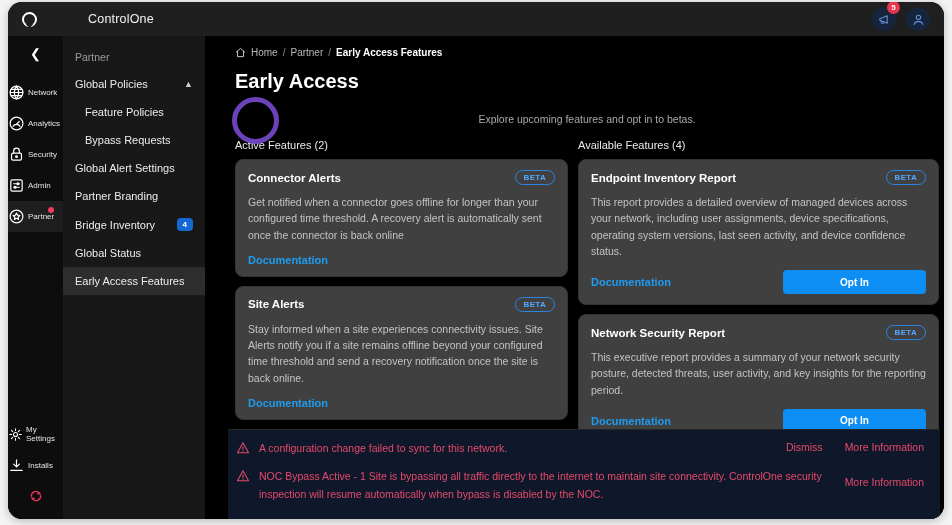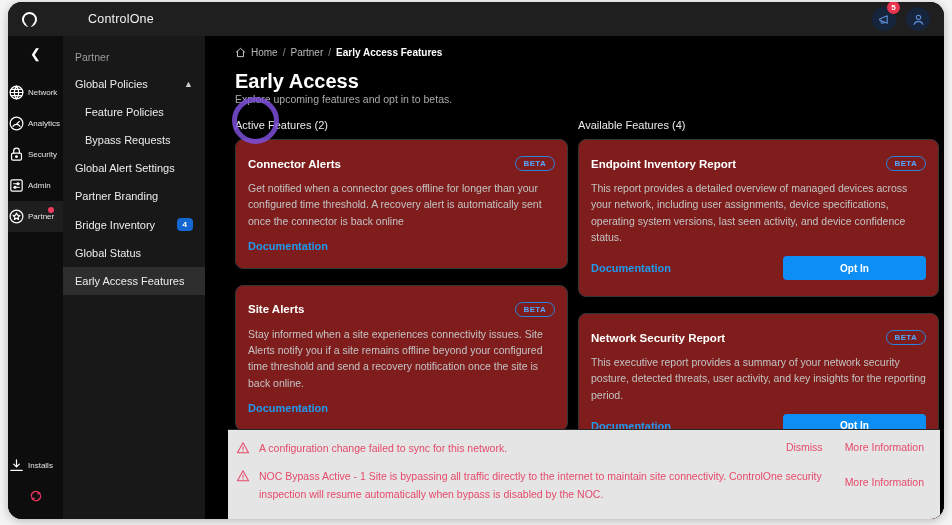--- a/index.html
+++ b/index.html
@@ -52,42 +52,42 @@
   .count-badge { background:#1567d2; color:#fff; font-size:8px; font-weight:bold; border-radius:4px; padding:2px 6px; }
 
   
   .main { flex:1; background:#000; position:relative; padding:6px 5px 0 30px; overflow:hidden; min-width:0; }
   .breadcrumb { display:flex; align-items:flex-end; gap:5px; font-size:10px; color:#b9b9b9; padding:5px 0 4px; }
   .breadcrumb svg { width:11px; height:11px; stroke:#d6d6d6; }
   .crumb { cursor:pointer; }
   .crumb.current { color:#fff; font-weight:bold; cursor:default; }
   .crumb-sep { color:#8a8a8a; }
   .page-title { color:#fff; font-size:20px; font-weight:bold; margin-top:8px; }
-  .page-sub { color:#a9a9a9; font-size:10.5px; margin-top:0; }
+  .page-sub { color:#a9a9a9; font-size:10.5px; margin-top:20px;text-align:center; }
 
   .columns { display:grid; grid-template-columns:333px 1fr; gap:10px; margin-top:14px; }
   .col-header { color:#eaeaea; font-size:11px; margin-bottom:8px; }
-  .card { background:#7f1d1d; border:1px solid #343434; border-radius:8px; padding:16px 12px; margin-bottom:16px; }
+  .card { background:#404040; border:1px solid #343434; border-radius:8px; padding:10px 12px; margin-bottom:9px; }
   .card-head { display:flex; align-items:center; justify-content:space-between; gap:8px; }
   .card-title { color:#fff; font-size:11.5px; font-weight:bold; }
   .badges { display:flex; gap:6px; }
   .pill { font-size:8px; font-weight:bold; border-radius:999px; padding:2px 8px; letter-spacing:.3px; background:transparent; }
   .pill.beta { border:1px solid #2b85e0; color:#54a8ff; }
   .card-desc { color:#c3c3c3; font-size:10.5px; line-height:1.55; margin-top:9px; }
   .card-foot { display:flex; align-items:center; justify-content:space-between; margin-top:11px; }
   .doc-link { color:#1e9bf0; font-size:11px; font-weight:bold; cursor:pointer; }
   .optin-btn { background:#0d8ef5; color:#fff; border:none; font-size:10px; font-weight:bold;
                width:143px; height:24px; border-radius:4px; cursor:pointer; font-family:inherit; }
 
   
   .click-ring { position:absolute; left:27px; top:61px; width:47px; height:47px; border:5px solid #7c4ddb;
                 border-radius:50%; opacity:.85; pointer-events:none; z-index:6; }
 
   
-  .alerts { position:absolute; left:23px; right:4px; bottom:0; background:#e5e5e5; border-top:1px solid #262626;
+  .alerts { position:absolute; left:23px; right:4px; bottom:0; background:#0f172a; border-top:1px solid #262626;
             padding:5px 8px 10px; z-index:5; }
   .alert-row { display:flex; align-items:flex-start; gap:9px; padding:5px 0; }
   .alert-row svg { width:14px; height:14px; stroke:#e64a6a; flex:0 0 auto; margin-top:1px; }
   .alert-text { color:#e64a6a; font-size:10.5px; line-height:1.7; flex:1; }
   .alert-actions { display:flex; gap:22px; flex:0 0 auto; padding:1px 8px 0 0; align-items:center; }
   .alert-link { color:#e64a6a; font-size:10.5px; cursor:pointer; white-space:nowrap;text-align:center; }
 </style>
 </head>
 <body>
 
@@ -154,20 +154,27 @@
         <div class="rail-dot"></div>
         <svg viewBox="0 0 24 24" fill="none" stroke-width="1.7" stroke-linejoin="round">
             <circle cx="12" cy="12" r="9"></circle>
             <path d="M12 7.2l1.45 2.95 3.25.47-2.35 2.3.55 3.23L12 14.6l-2.9 1.55.55-3.23-2.35-2.3 3.25-.47z"></path>
           </svg>
         <span class="rlabel">Partner</span>
       </div>
 
       <div class="rail-spacer"></div>
 
+      <div class="rail-item">
+        <svg viewBox="0 0 24 24" fill="none" stroke-width="1.7" stroke-linecap="round">
+            <circle cx="12" cy="12" r="3.2"></circle>
+            <path d="M12 2.8v3M12 18.2v3M2.8 12h3M18.2 12h3M5.5 5.5l2.1 2.1M16.4 16.4l2.1 2.1M18.5 5.5l-2.1 2.1M7.6 16.4l-2.1 2.1"></path>
+          </svg>
+        <span class="rlabel">My Settings</span>
+      </div>
       <div class="rail-item">
         <svg viewBox="0 0 24 24" fill="none" stroke-width="1.7" stroke-linecap="round" stroke-linejoin="round">
             <path d="M12 4v10M8 10l4 4 4-4M4 19h16"></path>
           </svg>
         <span class="rlabel">Installs</span>
       </div>
       <div class="rail-sync">
         <svg viewBox="0 0 24 24" fill="none" stroke-width="2.2" stroke-linecap="round">
             <path d="M20 12a8 8 0 01-14.2 5M4 12a8 8 0 0114.2-5"></path>
             <path d="M4.5 13.5L5.8 17l3.4-1.2M19.5 10.5L18.2 7l-3.4 1.2"></path>

